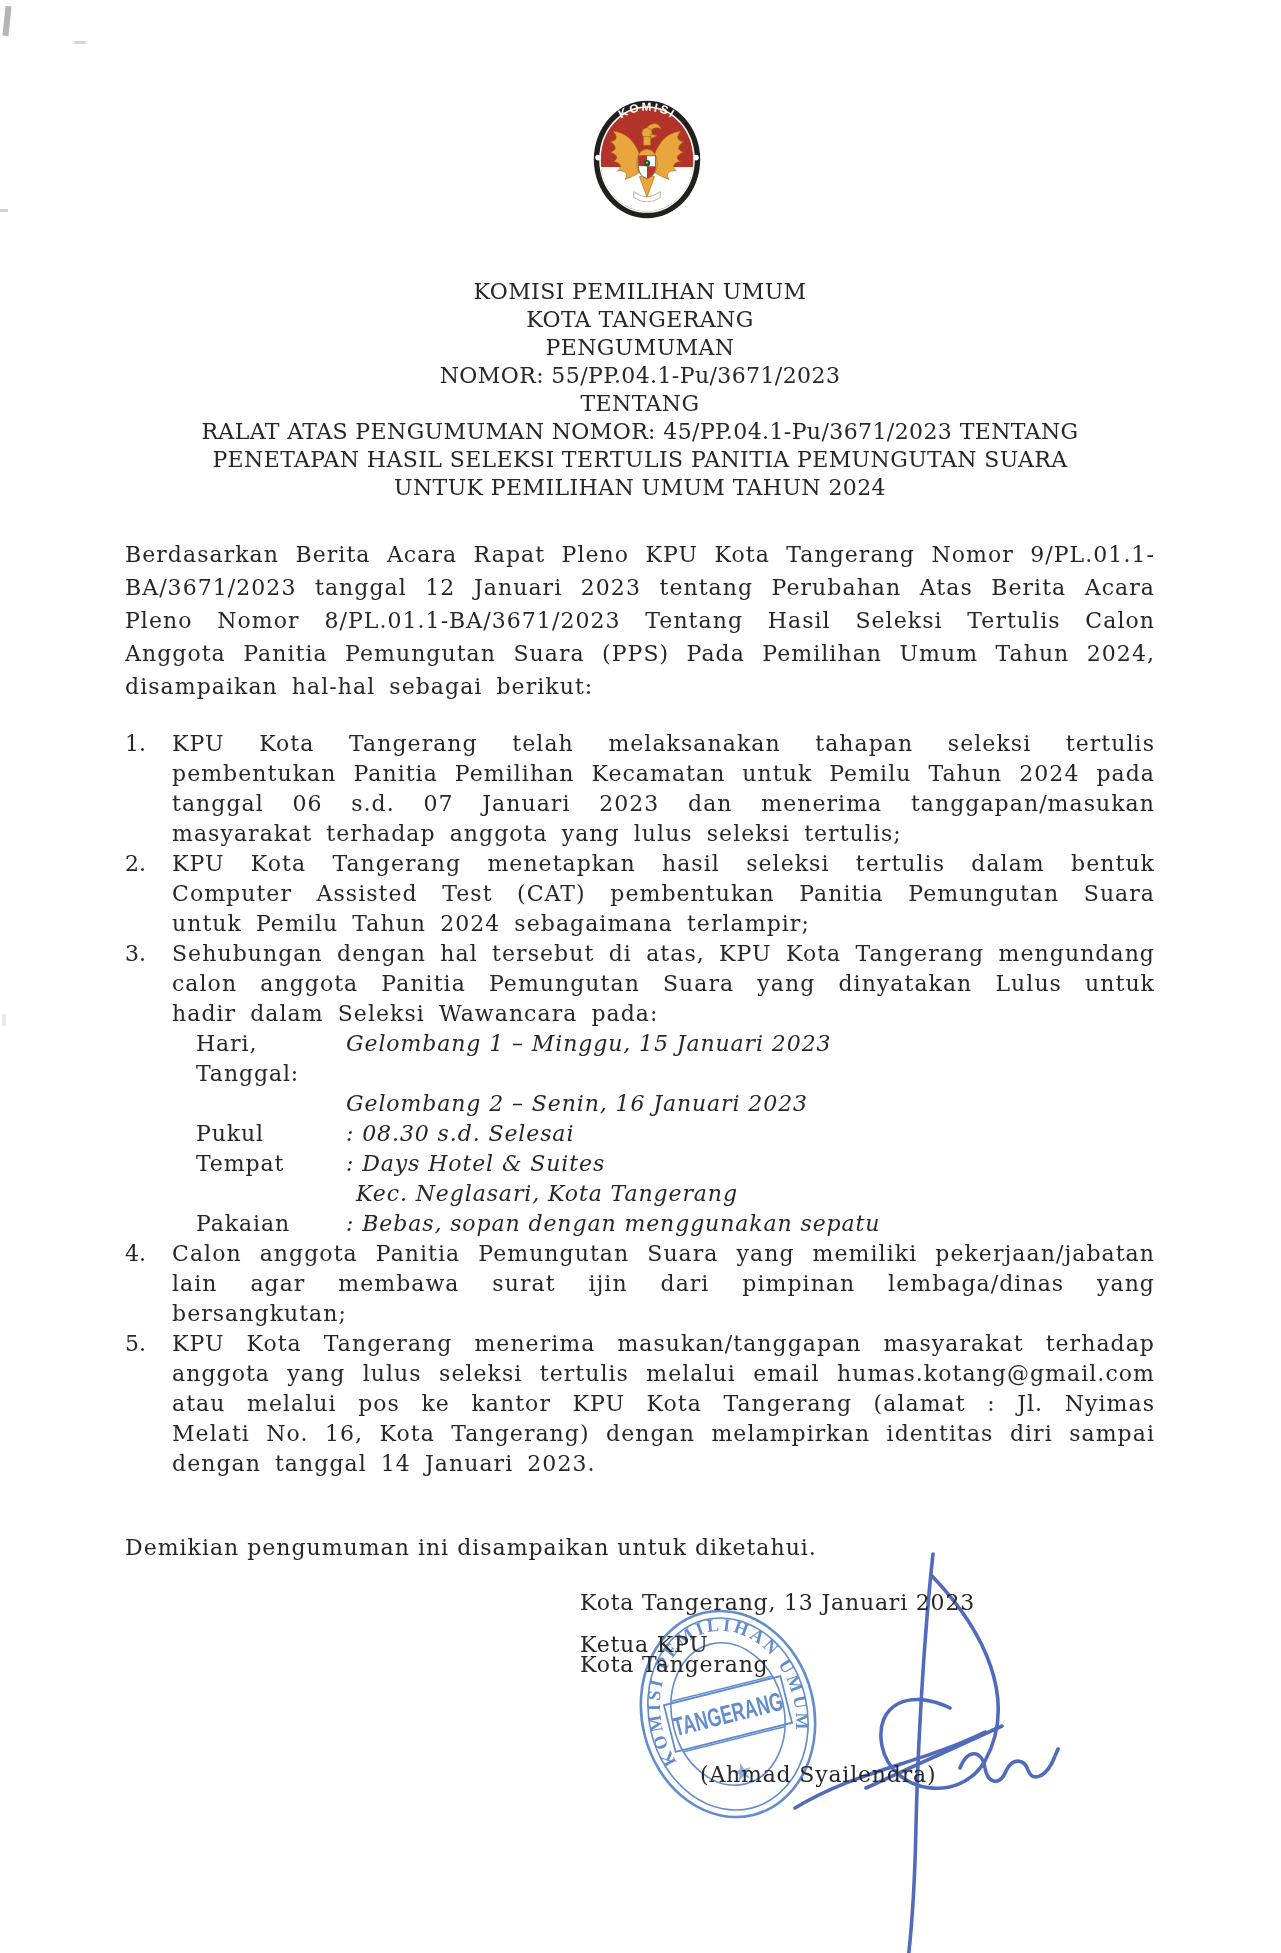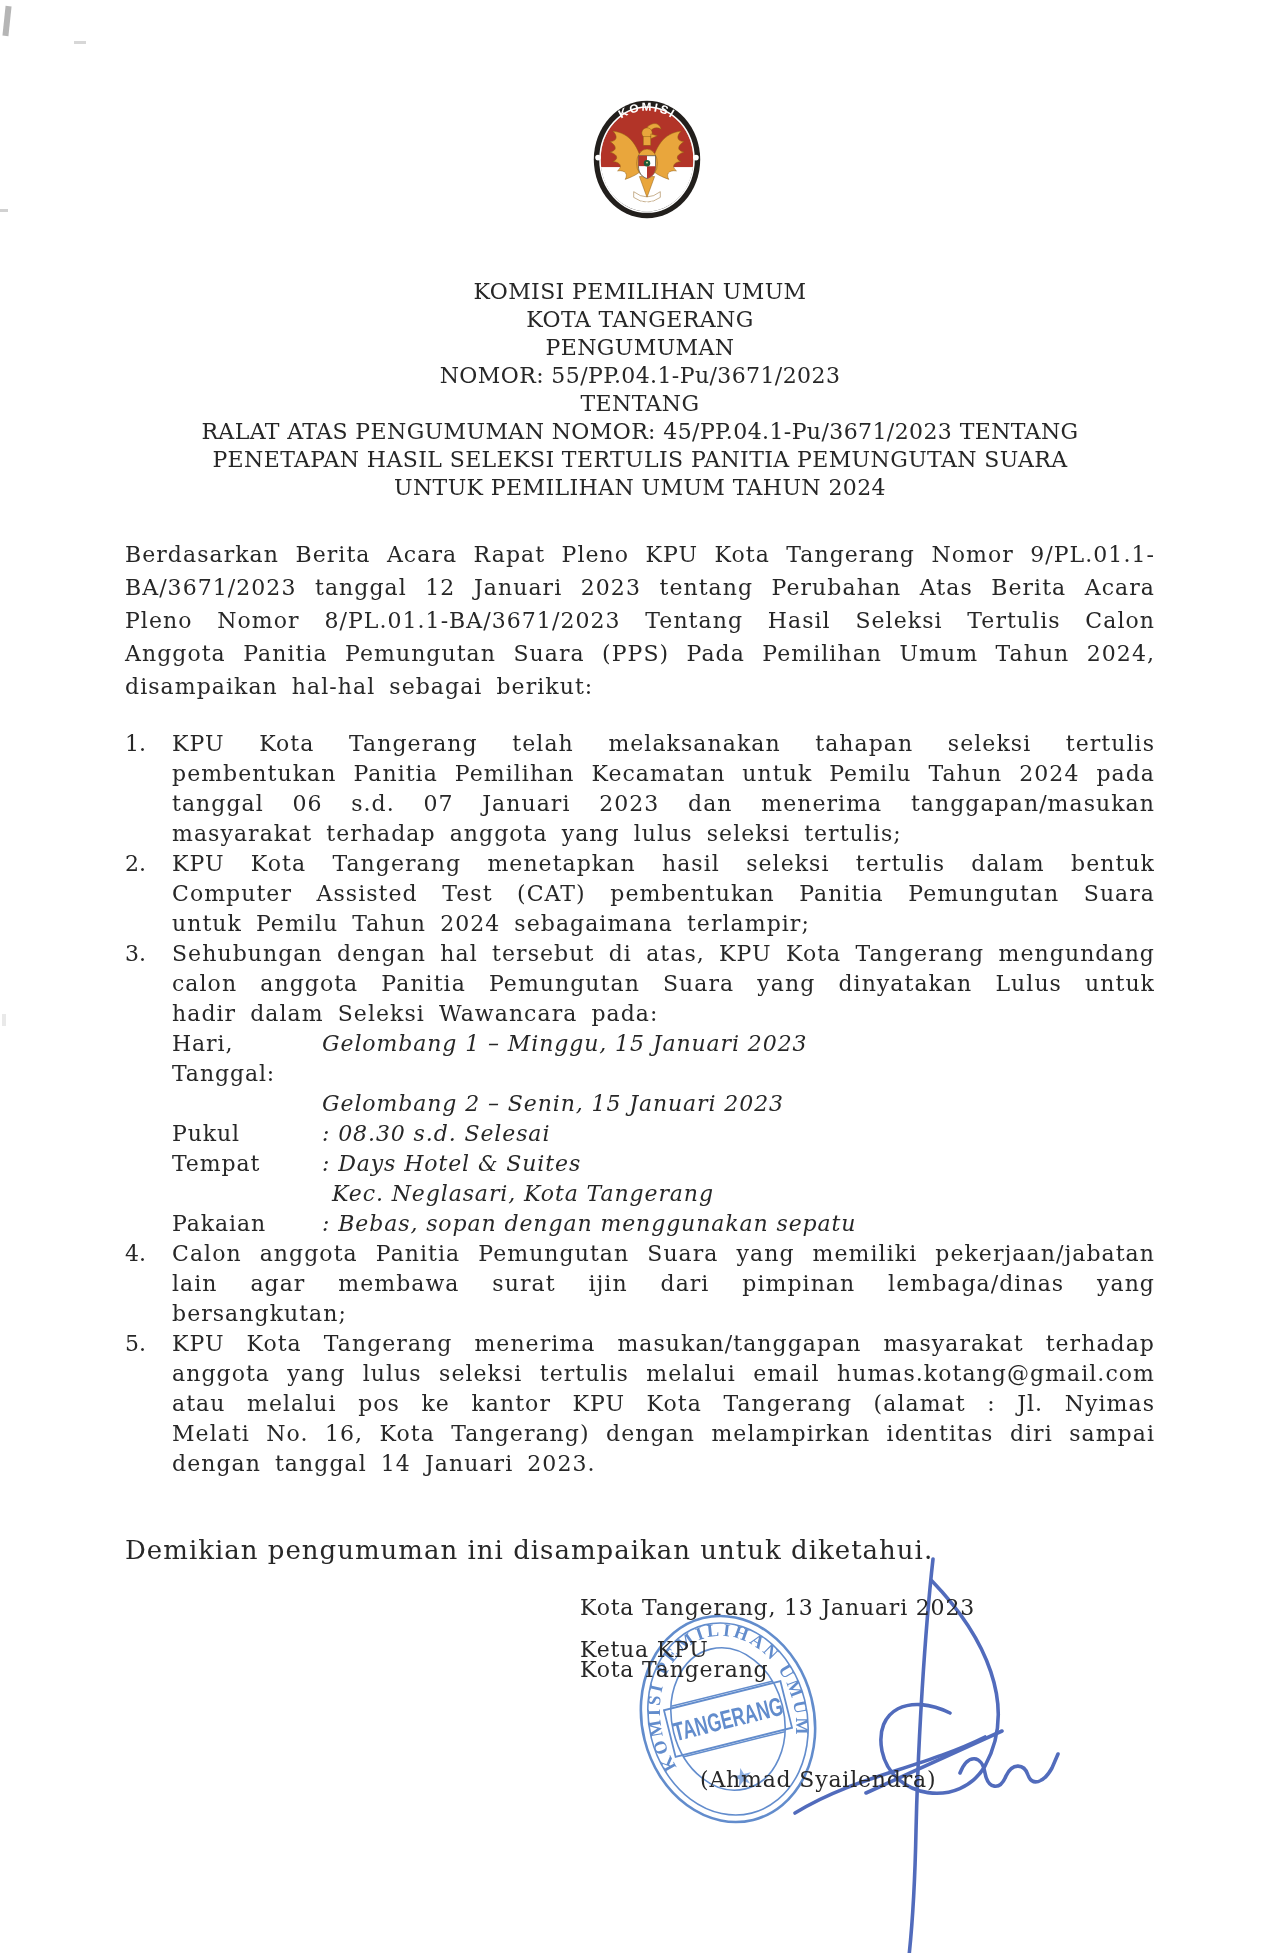--- a/index.html
+++ b/index.html
@@ -21,25 +21,25 @@
 
   .intro{margin:36px 0 0;font-size:22px;line-height:33px;text-align:justify;
          letter-spacing:1.05px;word-spacing:6px;}
 
   .list{margin-top:26px;font-size:22px;line-height:30px;}
   .li{display:flex;align-items:flex-start;}
   .num{width:47px;flex:none;}
   .iwrap{flex:1;min-width:0;}
   .itxt{text-align:justify;letter-spacing:1.05px;word-spacing:6px;}
   .srow{display:flex;letter-spacing:.9px;}
-  .slabel{width:150px;flex:none;}
+  .slabel{width:150px;flex:none;margin-left:24px;}
   .sval{flex:1;font-style:italic;}
   .indent2{padding-left:10px;}
 
-  .closing{margin:56px 0 5px;font-size:26px;letter-spacing:1px;}
+  .closing{margin:56px 0 5px;font-size:22px;letter-spacing:1px;}
 
   .sig-block{position:relative;height:372px;margin-top:6px;}
   .sig-line{position:absolute;font-size:22px;letter-spacing:.8px;text-align:left;z-index:3;}
   .sig-date{left:455px;top:24px;width:470px;}
   .sig-t1{left:455px;top:66px;width:470px;}
   .sig-t2{left:455px;top:86px;width:470px;}
   .sig-name{left:575px;top:196px;width:400px;}
   .stamp{position:absolute;left:483px;top:18px;z-index:1;}
   .signature{position:absolute;left:645px;top:-30px;z-index:2;}
 </style>
@@ -130,21 +130,21 @@
     <div class="li">
       <div class="num">3.</div>
       <div class="iwrap">
         <div class="itxt">Sehubungan dengan hal tersebut di atas, KPU Kota Tangerang mengundang calon anggota Panitia Pemungutan Suara yang dinyatakan Lulus untuk hadir dalam Seleksi Wawancara pada:</div>
         <div class="srow">
           <div class="slabel">Hari, Tanggal:</div>
           <div class="sval">Gelombang 1 – Minggu, 15 Januari 2023</div>
         </div>
         <div class="srow">
           <div class="slabel"></div>
-          <div class="sval">Gelombang 2 – Senin, 15 Januari 2023</div>
+          <div class="sval">Gelombang 2 – Senin, 16 Januari 2023</div>
         </div>
         <div class="srow">
           <div class="slabel">Pukul</div>
           <div class="sval">: 08.30 s.d. Selesai</div>
         </div>
         <div class="srow">
           <div class="slabel">Tempat</div>
           <div class="sval">: Days Hotel &amp; Suites</div>
         </div>
         <div class="srow">

